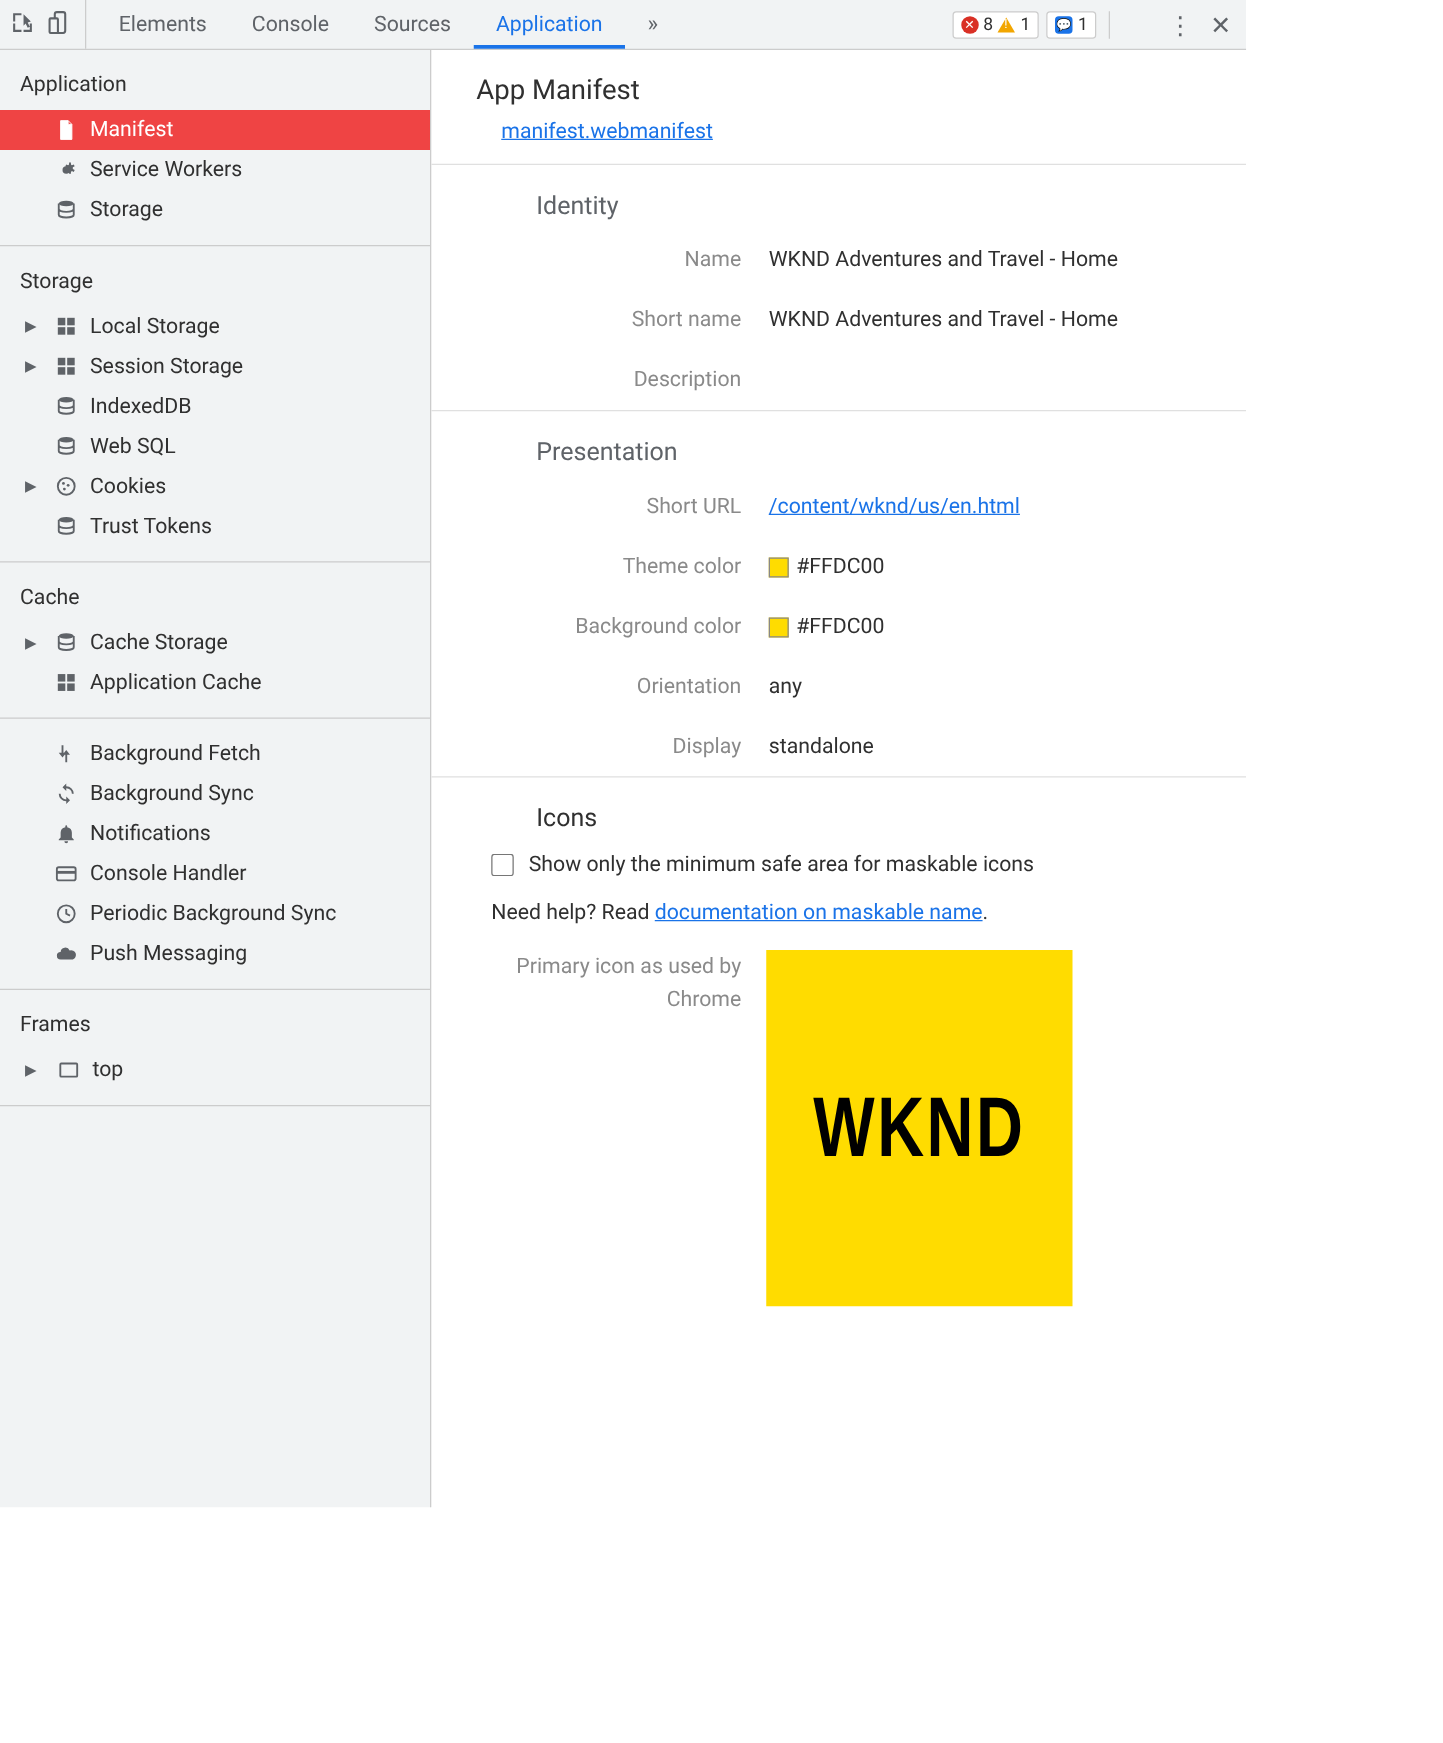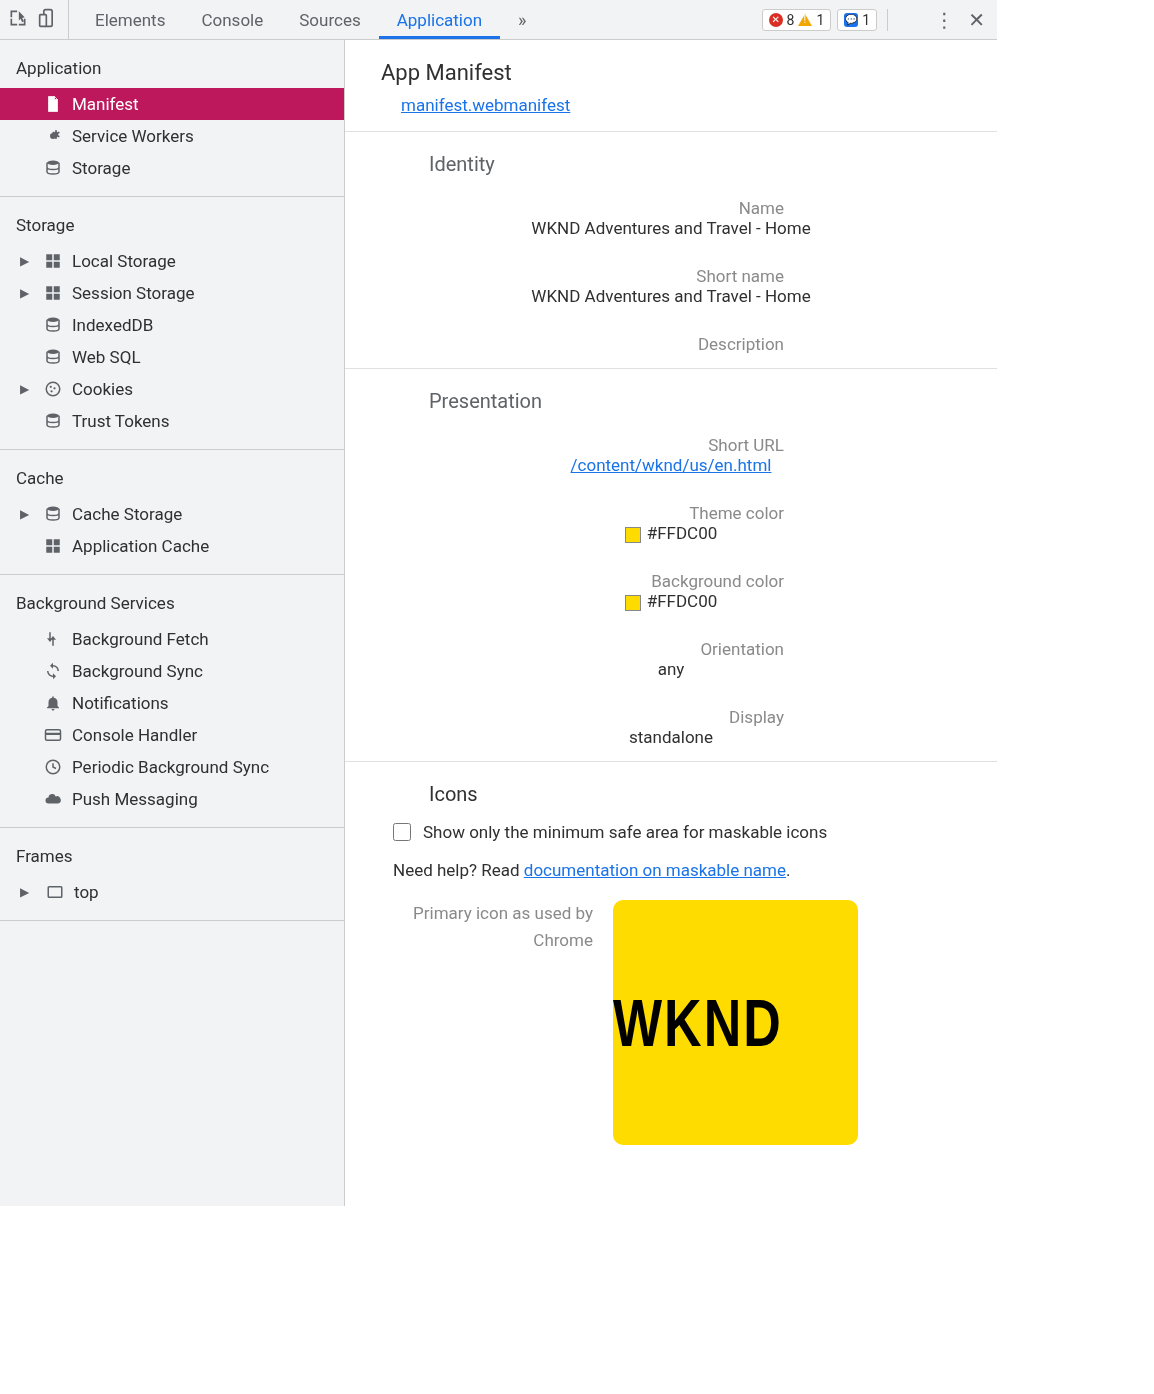--- a/index.html
+++ b/index.html
@@ -58,45 +58,45 @@
 }
 .sb-section { border-bottom:1px solid #ccc; padding: 12px 0; }
 .sb-heading { padding: 6px 16px 10px 16px; font-size:17px; color:#303030; }
 .sb-item {
   display:flex; align-items:center; gap:10px;
   padding: 6px 10px 6px 44px; font-size:17px;
   color:#303030; cursor:pointer;
   position:relative;
 }
 .sb-item .tw { position:absolute; left:20px; width:10px; color:#5f6368; font-size:12px;}
-.sb-item.selected { background:#be185d; color:#fff; }
+.sb-item.selected { background:#ef4444; color:#fff; }
 .sb-item.selected svg{ fill:#fff; }
 .sb-item svg{ width:18px;height:18px; fill:#5f6368; flex-shrink:0;}
 .sb-item.frames{ padding-left:20px; }
 .sb-item.frames .tw{ position:static; margin-right:6px;}
 
 
 .content { flex:1; padding: 20px 0 0 0; overflow:auto; }
 .content h1 { font-size:22px; font-weight:400; padding: 0 0 10px 36px; color:#303030;}
 .mf-link { display:block; padding: 0 0 16px 56px; color:#1a73e8; font-size:17px;}
 .content hr { border:none; border-top:1px solid #e0e0e0; }
 .group-title { font-size:20px; font-weight:400; color:#5f6368; padding: 20px 0 8px 48px; margin-left: 36px; }
-.field-row { display:flex; align-items:center; padding: 14px 0; flex-direction: column; }
+.field-row { display:flex; align-items:center; padding: 14px 0; }
 .field-label { width: 270px; text-align:right; color:#8a8a8a; font-size:17px; padding-right: 22px;}
 .field-value { font-size:17px; color:#303030; }
 .field-value a { color:#1a73e8; text-decoration:underline; }
 .swatch { display:inline-block; width:16px; height:16px; border:1px solid #888; margin-right:6px; vertical-align:middle; }
 .icons-block { padding: 0 0 0 48px; }
 .check-row { display:flex; align-items:center; gap:12px; padding: 8px 0; font-size:17px;}
 .check-row input[type=checkbox]{ width:18px; height:18px; }
 .help-row { padding: 10px 0; font-size:17px;}
 .help-row a{ color:#1a73e8; text-decoration:underline;}
 .icon-prev { display:flex; align-items:flex-start; gap:0; padding-top:10px;}
 .icon-prev .lab { width:220px; text-align:right; color:#8a8a8a; font-size:17px; padding-right:20px; line-height:1.6;}
-.icon-prev .imgbox { width:245px; height:245px; background:#FFDC00; display:flex; align-items:center; justify-content:flex-start;border-radius:10px; }
+.icon-prev .imgbox { width:245px; height:285px; background:#FFDC00; display:flex; align-items:center; justify-content:center; }
 .icon-prev .imgbox .wknd { font-family: Arial, sans-serif; font-size:52px; font-weight:900; letter-spacing:2px; color:#000; transform: scaleY(1.3);}
 </style>
 </head>
 <body>
 
 <div class="topbar">
   <div class="tool-icons">
     <span>
       <svg viewBox="0 0 24 24">
           <path d="M3 3h8v2H5v6H3V3zm0 18v-8h2v6h6v2H3zm18 0h-8v-2h6v-6h2v8zM13 4l7 7-3 1 2 4-2 1-2-4-2 2V4z"></path>
@@ -238,21 +238,20 @@
             <rect x="3" y="3" width="8" height="8"></rect>
             <rect x="13" y="3" width="8" height="8"></rect>
             <rect x="3" y="13" width="8" height="8"></rect>
             <rect x="13" y="13" width="8" height="8"></rect>
           </svg>
         <span>Application Cache</span>
       </div>
     </div>
 
     <div class="sb-section">
-      <div class="sb-heading">Background Services</div>
       <div class="sb-item">
         <svg viewBox="0 0 24 24">
             <path d="M7 3v8l-3 0 4 5 4-5h-3V3H7zm6 18v-8h3l-4-5-4 5h3v8h2z"></path>
           </svg>
         <span>Background Fetch</span>
       </div>
       <div class="sb-item">
         <svg viewBox="0 0 24 24">
             <path d="M12 4V1L8 5l4 4V6a6 6 0 016 6h2a8 8 0 00-8-8zm0 14a6 6 0 01-6-6H4a8 8 0 008 8v3l4-4-4-4v3z"></path>
           </svg>

